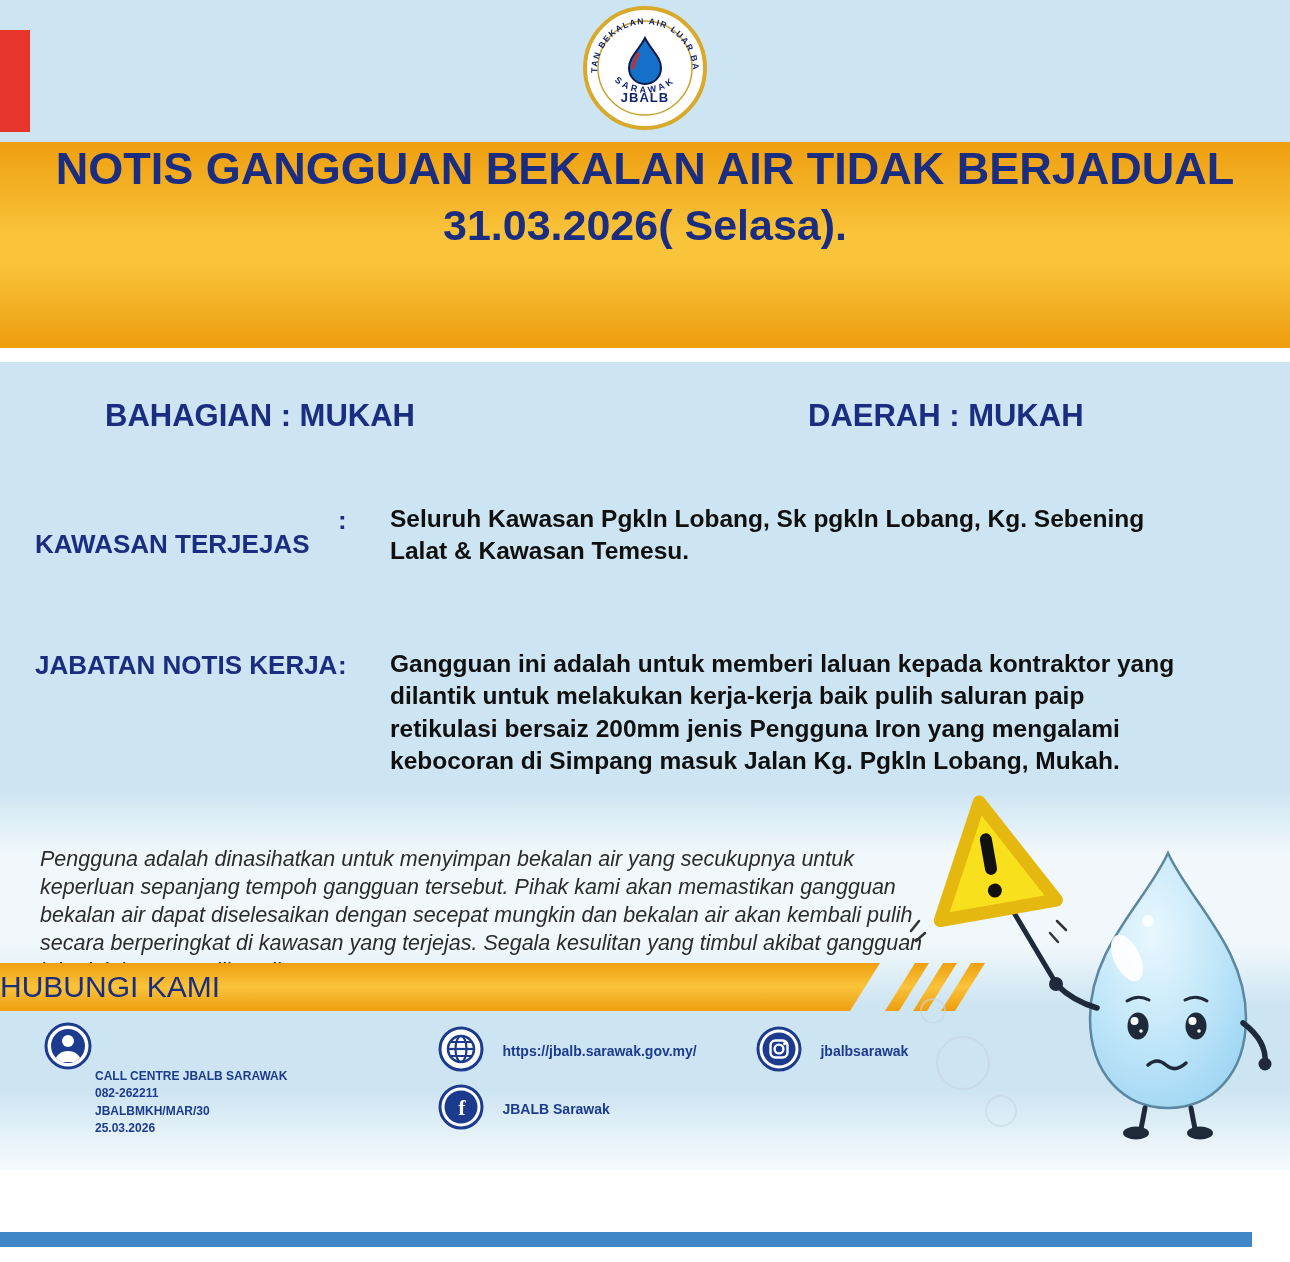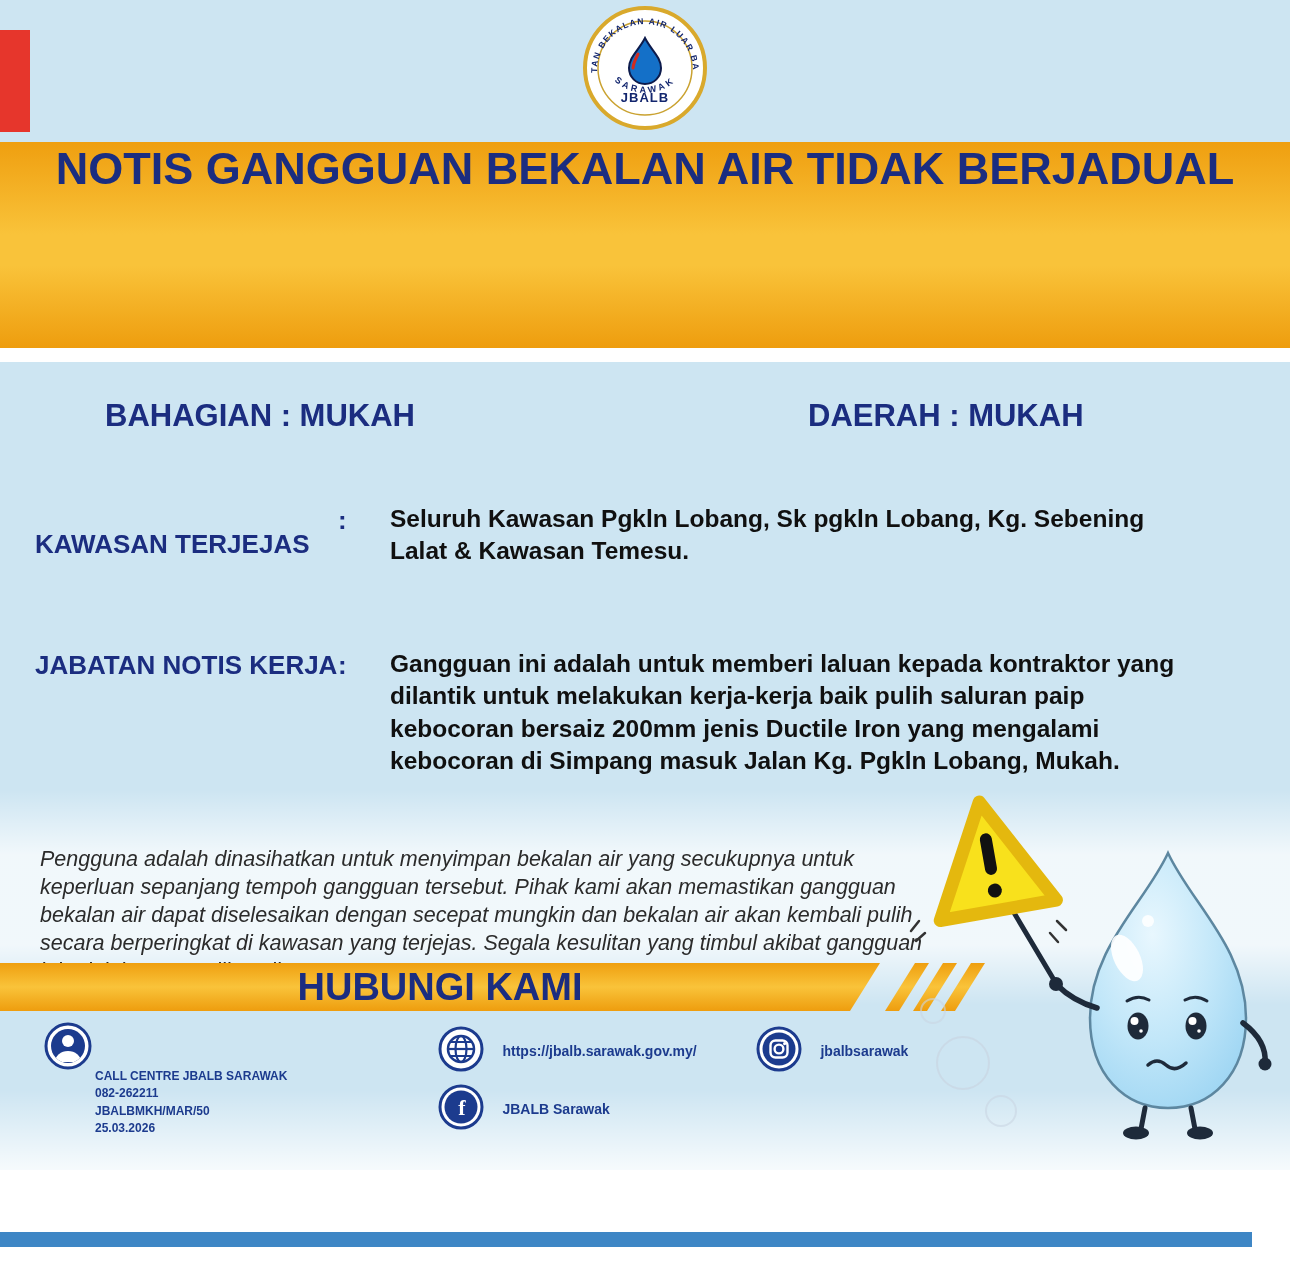--- a/index.html
+++ b/index.html
@@ -54,21 +54,21 @@
   .advisory{
     left:40px;top:846px;width:885px;z-index:2;
     font-size:21.5px;font-style:italic;color:#2b2b2b;line-height:1.3;
   }
 
   
   .hubungi-bar{
     left:0;top:963px;width:880px;height:48px;z-index:2;
     background:linear-gradient(180deg,#ef9f10 0%,#f9c33a 50%,#ee9d0e 100%);
     clip-path:polygon(0 0,100% 0,calc(100% - 30px) 100%,0 100%);
-    color:#1b2d80;font-size:38px;font-weight:bold;text-align:center;line-height:48px;
+    color:#1b2d80;font-size:30px;font-weight:normal;text-align:left;line-height:48px;
   }
   .stripe{top:963px;width:14px;height:48px;z-index:2;
     background:linear-gradient(180deg,#ef9f10 0%,#f9c33a 50%,#ee9d0e 100%);
     transform:skewX(-32deg);}
   .stripe-1{left:900px;} .stripe-2{left:928px;} .stripe-3{left:956px;}
 
   
   .contact-text{color:#1c3b8e;font-weight:bold;}
   .callcentre-icon{left:44px;top:1022px;z-index:2;}
   .callcentre-lines{left:95px;top:1068px;font-size:12px;line-height:1.45;z-index:2;}
@@ -107,35 +107,36 @@
         <textPath href="#arcBottom" startOffset="50%" text-anchor="middle">SARAWAK</textPath>
       </text>
       <path d="M62 32 C 56 44, 46 51, 46 62 C 46 71, 53 78, 62 78 C 71 78, 78 71, 78 62 C 78 51, 68 44, 62 32 Z" fill="#1470c8" stroke="#0d1b4c" stroke-width="2"></path>
       <path d="M55 48 C 52 54, 50 58, 50 62" fill="none" stroke="#d42b1e" stroke-width="3" stroke-linecap="round"></path>
       <text x="62" y="96" text-anchor="middle" font-size="13" font-weight="bold" fill="#13266e" letter-spacing="1">JBALB</text>
     </svg>
   </div>
 
   <div class="abs main-banner">
     <div class="banner-title">NOTIS GANGGUAN BEKALAN AIR TIDAK BERJADUAL</div>
+    <div class="banner-date">31.03.2026( Selasa).</div>
   </div>
   <div class="abs white-strip"></div>
 
   <div class="abs body-band"></div>
 
   <div class="abs region-bahagian">BAHAGIAN : MUKAH</div>
   <div class="abs region-daerah">DAERAH : MUKAH</div>
 
   <div class="abs detail-label kawasan-label">KAWASAN TERJEJAS</div>
   <div class="abs detail-colon kawasan-colon">:</div>
   <div class="abs detail-value kawasan-value">Seluruh Kawasan Pgkln Lobang, Sk pgkln Lobang, Kg. Sebening Lalat &amp; Kawasan Temesu.</div>
 
   <div class="abs detail-label huraian-label">JABATAN NOTIS KERJA</div>
   <div class="abs detail-colon huraian-colon">:</div>
-  <div class="abs detail-value huraian-value">Gangguan ini adalah untuk memberi laluan kepada kontraktor yang dilantik untuk melakukan kerja-kerja baik pulih saluran paip kebocoran bersaiz 200mm jenis Ductile Iron yang mengalami kebocoran di Simpang masuk Jalan Kg. Pgkln Lobang, Mukah.</div>
+  <div class="abs detail-value huraian-value">Gangguan ini adalah untuk memberi laluan kepada kontraktor yang dilantik untuk melakukan kerja-kerja baik pulih saluran paip retikulasi bersaiz 200mm jenis Pengguna Iron yang mengalami kebocoran di Simpang masuk Jalan Kg. Pgkln Lobang, Mukah.</div>
 
   <div class="abs splash-band"></div>
   <div class="abs splash-band-2"></div>
 
   <div class="abs advisory">Pengguna adalah dinasihatkan untuk menyimpan bekalan air yang secukupnya untuk keperluan sepanjang tempoh gangguan tersebut. Pihak kami akan memastikan gangguan bekalan air dapat diselesaikan dengan secepat mungkin dan bekalan air akan kembali pulih secara berperingkat di kawasan yang terjejas. Segala kesulitan yang timbul akibat gangguan ini adalah sangat dikesali.</div>
 
   <div class="abs hubungi-bar">
     <span>HUBUNGI KAMI</span>
   </div>
   <div class="abs stripe stripe-1"></div>
@@ -153,21 +154,21 @@
       <circle cx="24" cy="24" r="17" fill="#1c3b8e"></circle>
       <g clip-path="url(#personClip)">
         <circle cx="24" cy="19" r="6" fill="#ffffff"></circle>
         <path d="M11 40 a13 11 0 0 1 26 0 z" fill="#ffffff"></path>
       </g>
     </svg>
   </div>
   <div class="abs callcentre-lines contact-text">
     <div>CALL CENTRE JBALB SARAWAK</div>
     <div>082-262211</div>
-    <div>JBALBMKH/MAR/50</div>
+    <div>JBALBMKH/MAR/30</div>
     <div>25.03.2026</div>
   </div>
 
   <div class="abs website-row">
     <span class="icon-box">
       <svg width="46" height="46" viewBox="0 0 46 46">
         <circle cx="23" cy="23" r="21" fill="#ffffff" stroke="#1c3b8e" stroke-width="3"></circle>
         <circle cx="23" cy="23" r="13" fill="none" stroke="#1c3b8e" stroke-width="2.5"></circle>
         <ellipse cx="23" cy="23" rx="5.5" ry="13" fill="none" stroke="#1c3b8e" stroke-width="2.2"></ellipse>
         <line x1="10" y1="23" x2="36" y2="23" stroke="#1c3b8e" stroke-width="2.2"></line>

